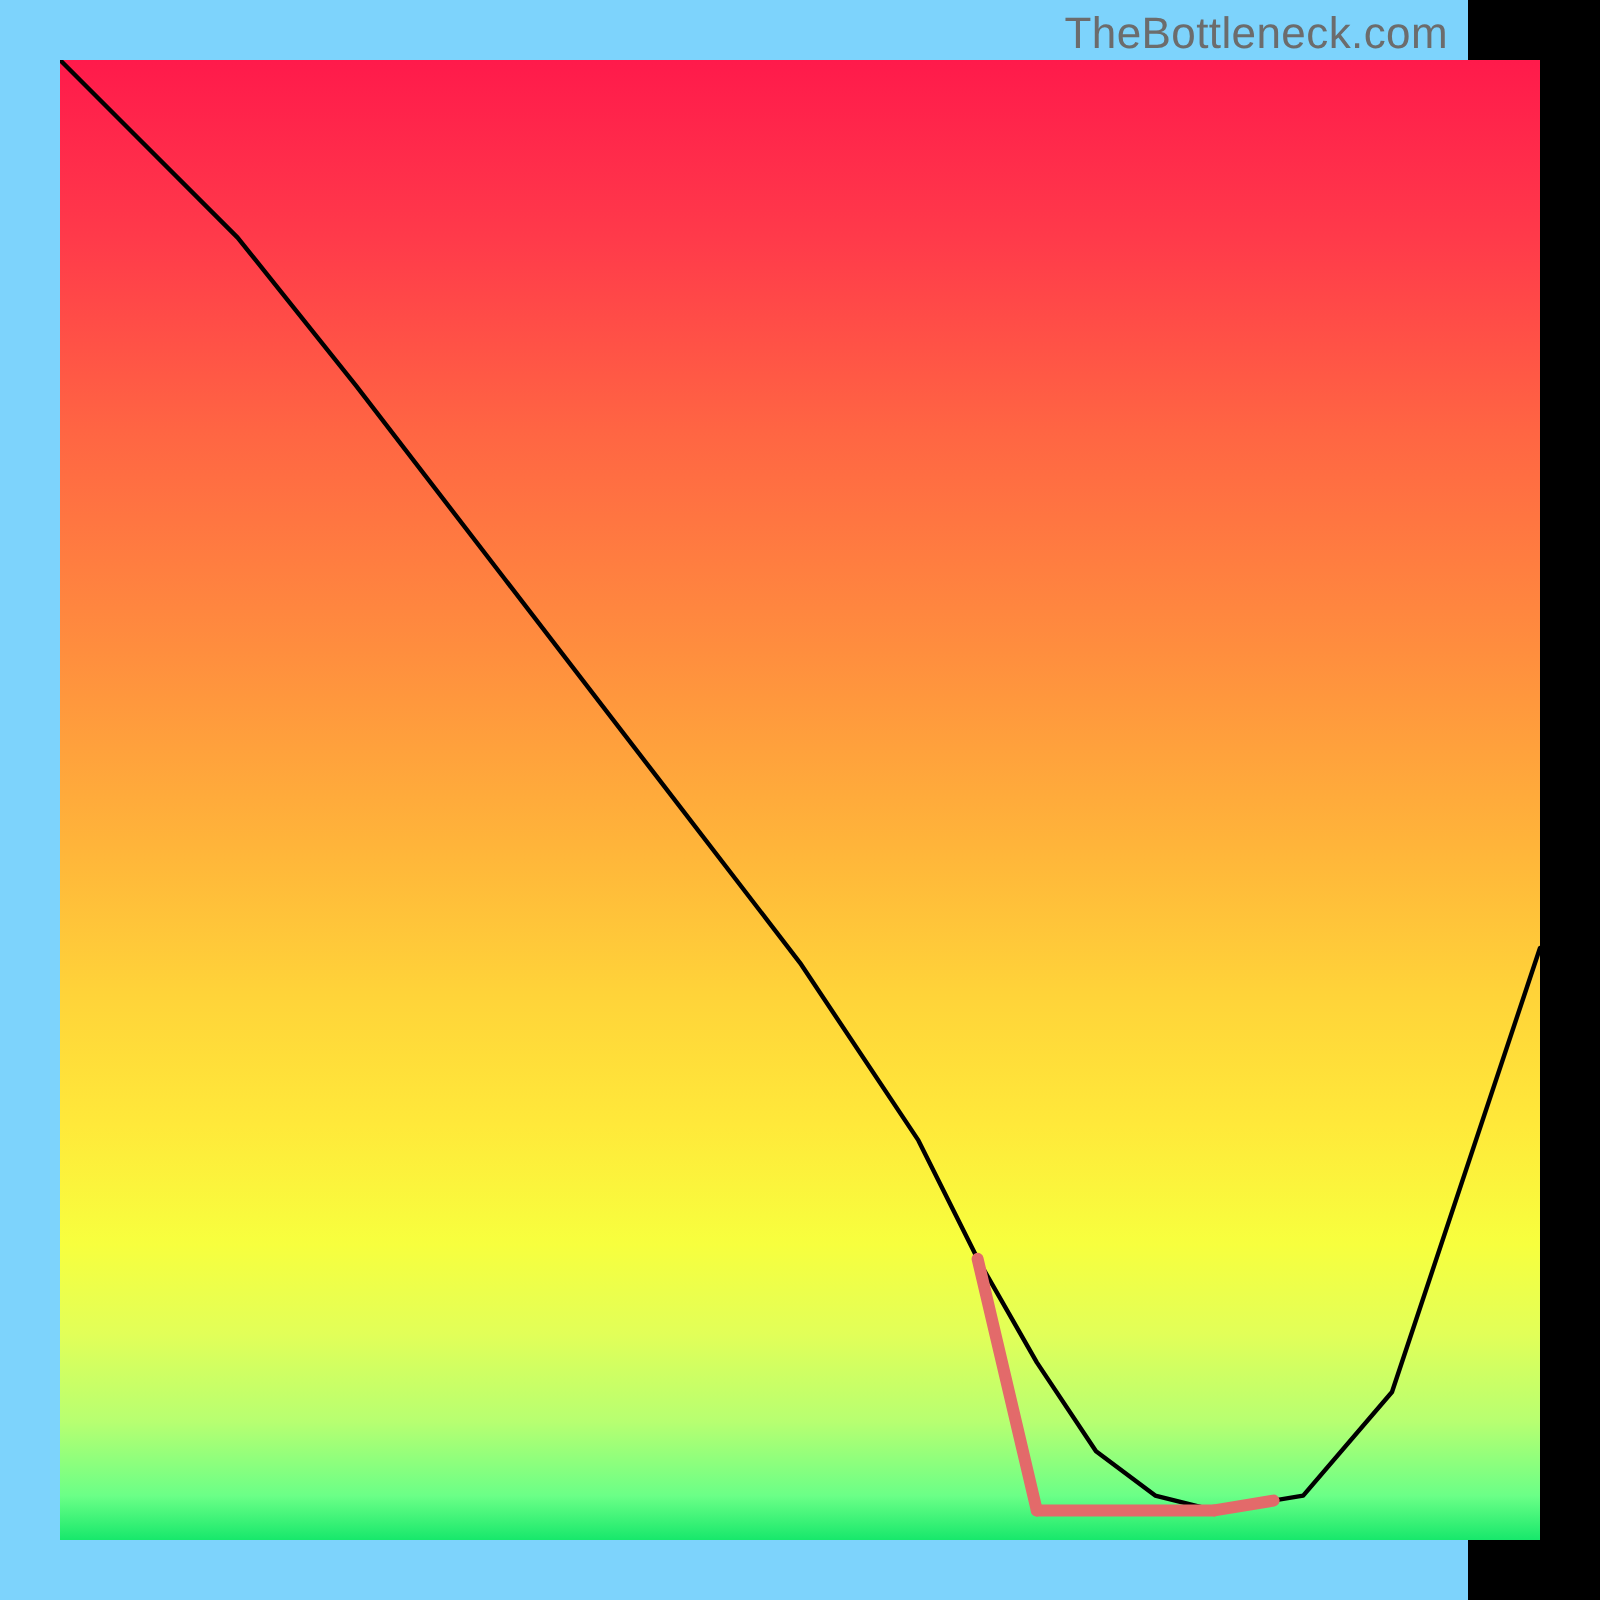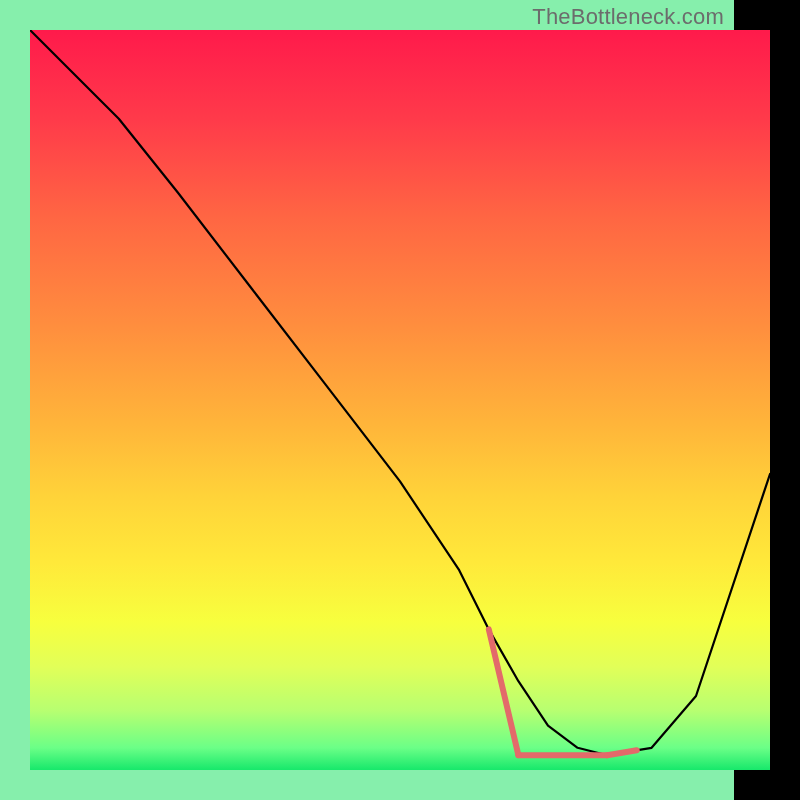--- a/index.html
+++ b/index.html
@@ -8,21 +8,21 @@
     width: 800px;
     height: 800px;
     background: #000;
     font-family: Arial, Helvetica, sans-serif;
     overflow: hidden;
   }
   .frame {
     position: relative;
     width: 734px;
     height: 800px;
-    background: #86efac;
+    background: #7dd3fc;
   }
   .watermark {
     position: absolute;
     top: 4px;
     right: 10px;
     color: #6c6c6c;
     font-size: 22px;
     font-weight: 400;
     letter-spacing: 0.2px;
     z-index: 5;

